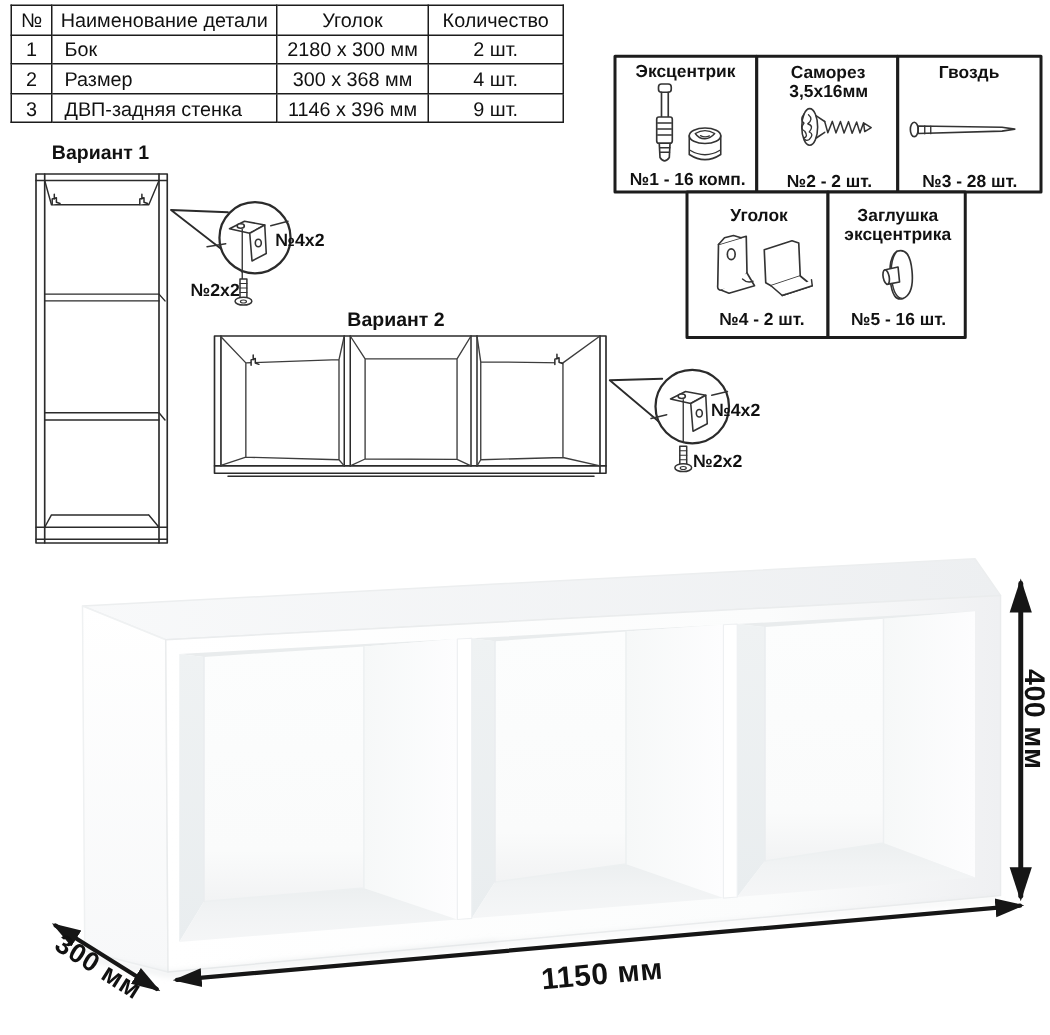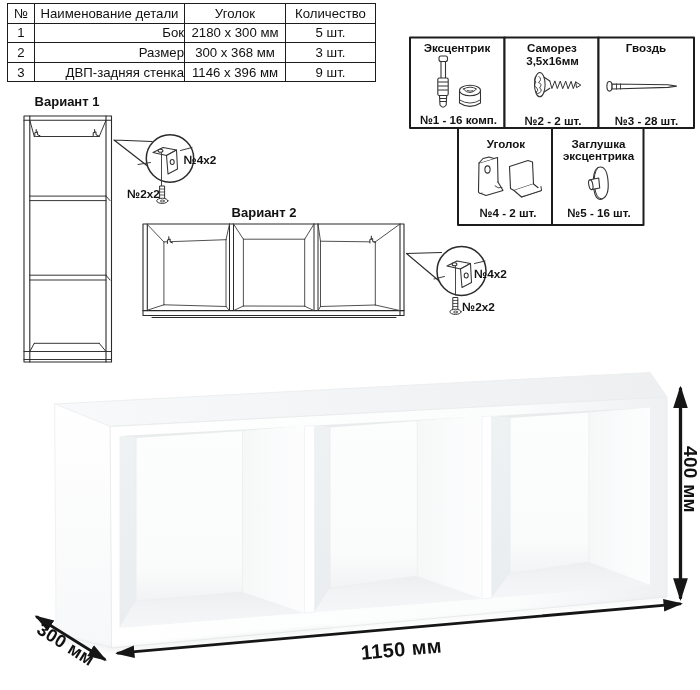--- a/index.html
+++ b/index.html
@@ -1,46 +1,46 @@
 <!DOCTYPE html>
 <html><head>
 <meta charset="utf-8">
 <style>
 html,body{margin:0;padding:0;background:#fff;}
 body{width:700px;height:690px;font-family:"Liberation Sans",sans-serif;}
 #page{position:relative;width:700px;height:690px;overflow:hidden;background:#fff;}
 table.parts{border-collapse:collapse;position:absolute;left:7px;top:3px;table-layout:fixed;}
 table.parts td{border:1px solid #1c1c1c;font-size:13.2px;color:#111;height:18.6px;padding:0;white-space:nowrap;overflow:hidden;}
 table.parts td.c{text-align:center;}
-table.parts td.l{text-align:right;padding-left:8px;}
+table.parts td.l{text-align:left;padding-left:8px;}
 svg text{fill:#111;}
 </style>
 </head>
 <body>
 <div id="page">
 
 <table class="parts">
 <tbody>
         <tr>
           <td class="c" style="width:26px">№</td>
           <td class="c" style="width:149px">Наименование детали</td>
           <td class="c" style="width:100px">Уголок</td>
           <td class="c" style="width:89px">Количество</td>
         </tr>
 <tr>
           <td class="c">1</td>
           <td class="l">Бок</td>
           <td class="c">2180 x 300 мм</td>
-          <td class="c">5 шт.</td>
+          <td class="c">2 шт.</td>
         </tr>
 <tr>
           <td class="c">2</td>
           <td class="l">Размер</td>
           <td class="c">300 x 368 мм</td>
-          <td class="c">3 шт.</td>
+          <td class="c">4 шт.</td>
         </tr>
 <tr>
           <td class="c">3</td>
           <td class="l">ДВП-задняя стенка</td>
           <td class="c">1146 x 396 мм</td>
           <td class="c">9 шт.</td>
         </tr>
 </tbody>
     </table>
 

